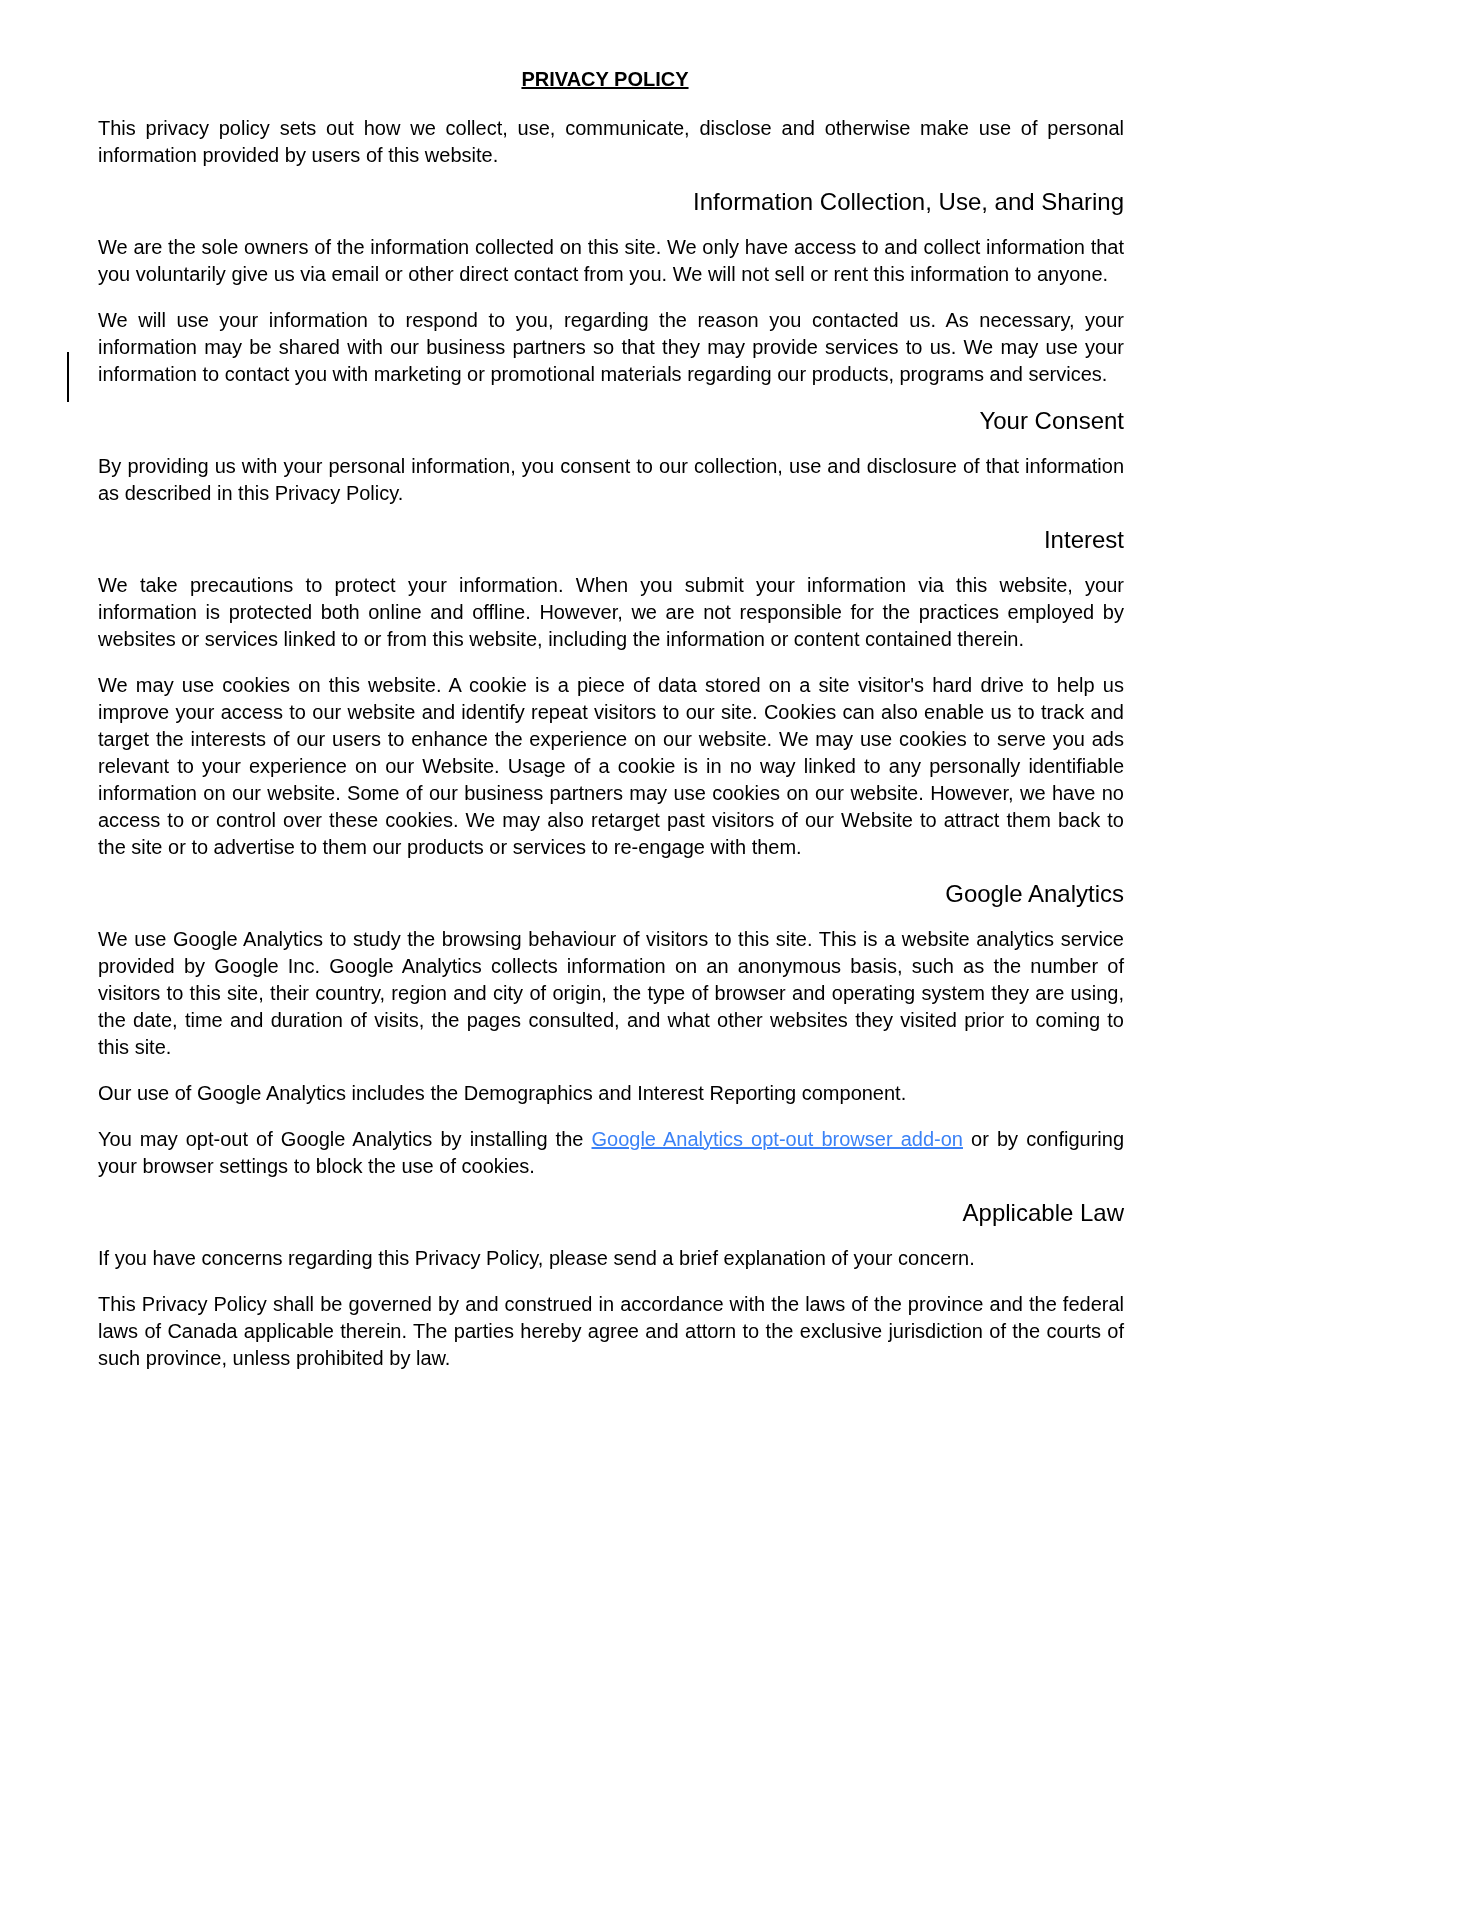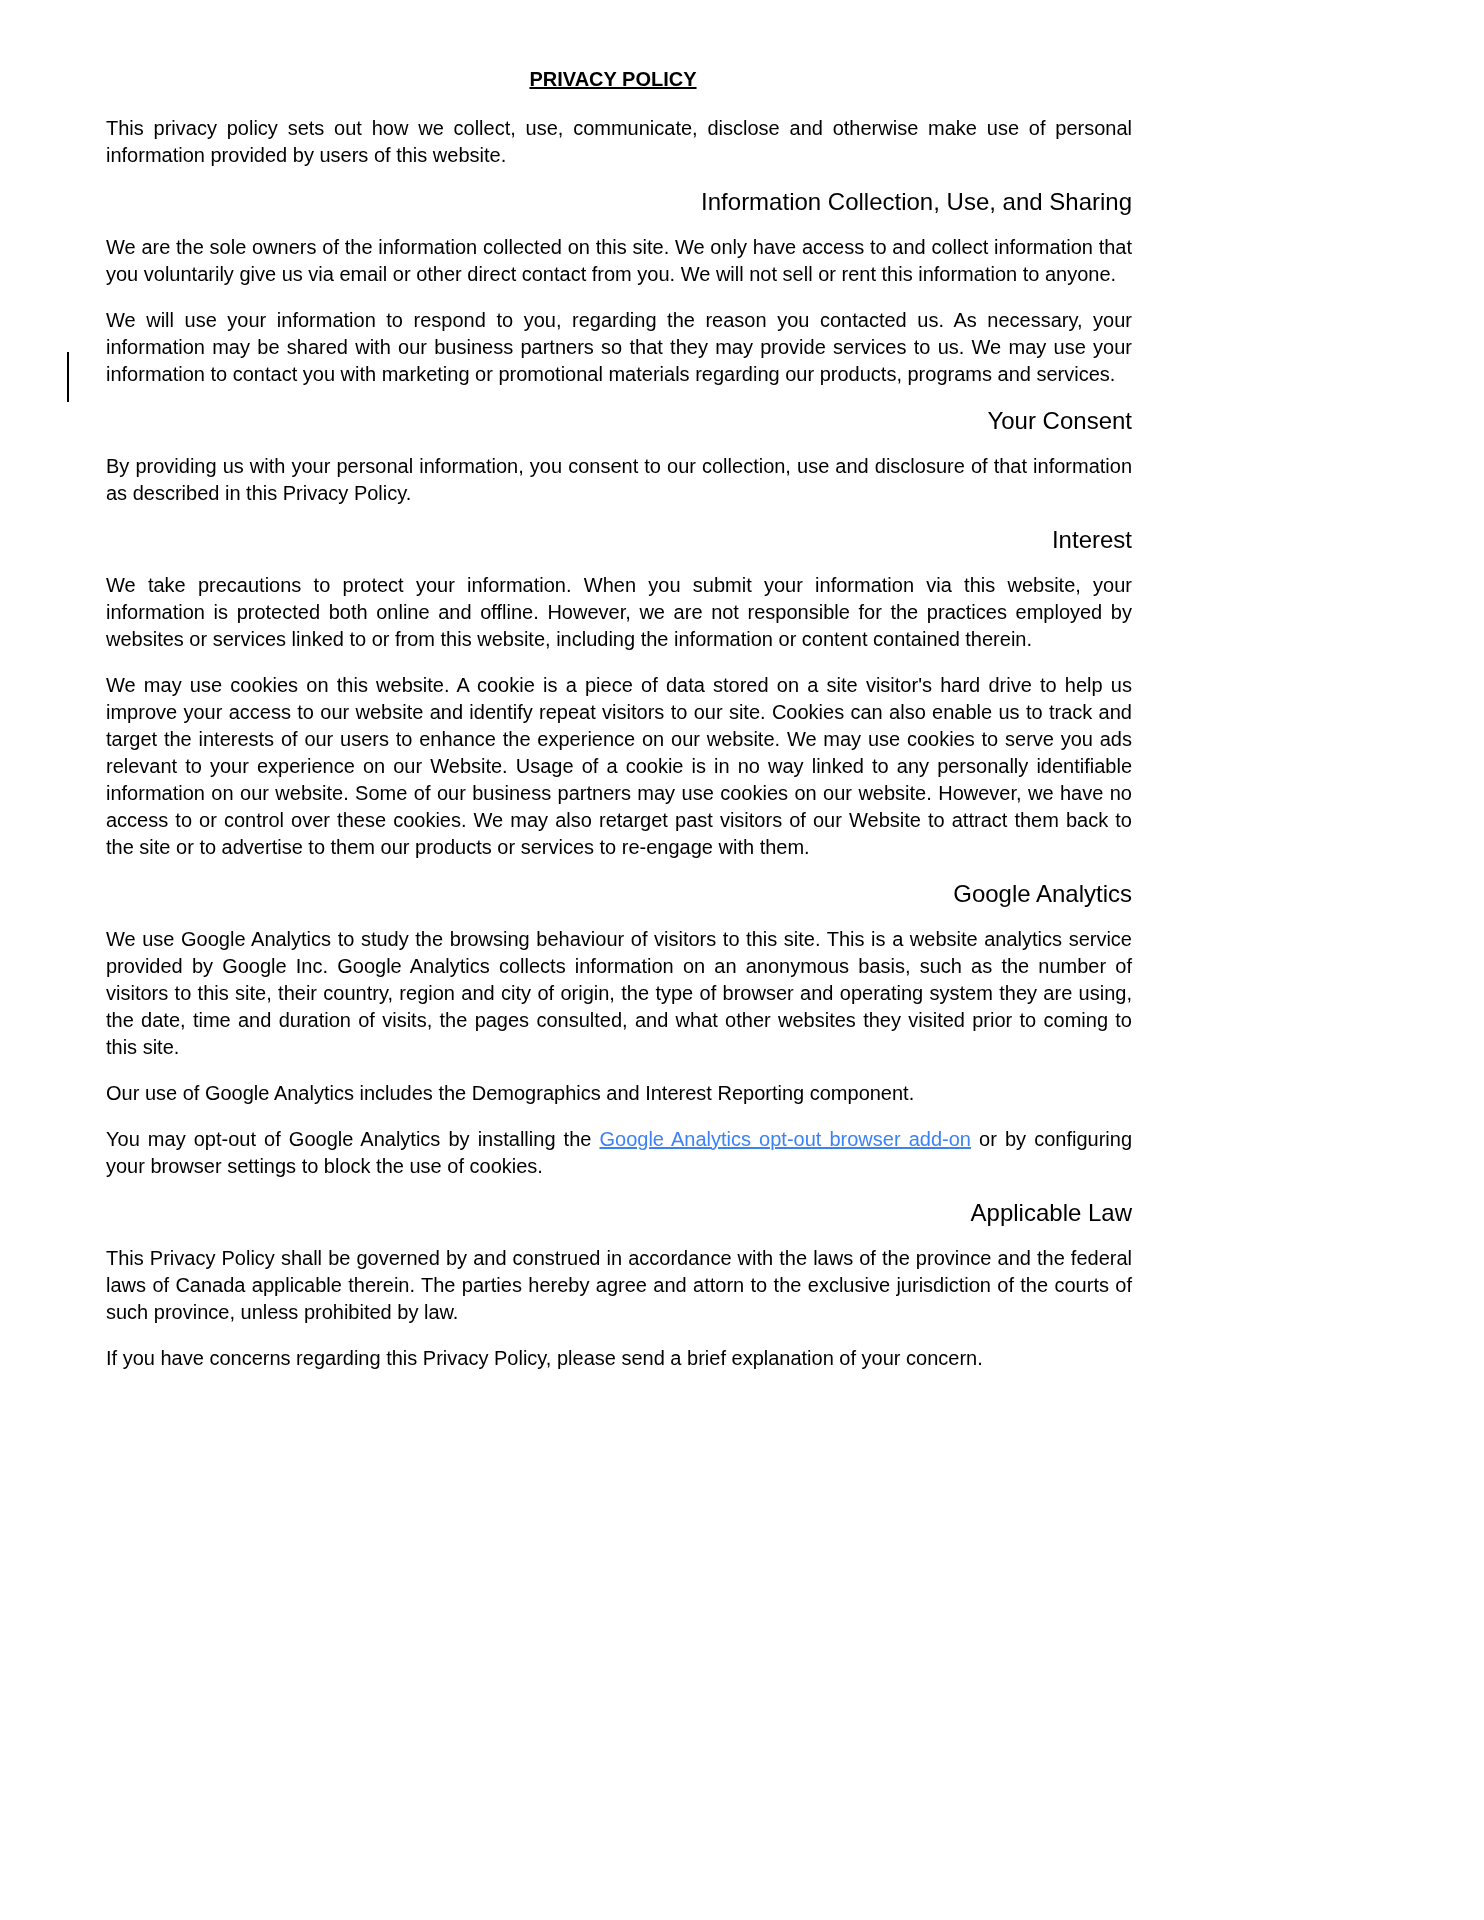--- a/index.html
+++ b/index.html
@@ -8,21 +8,21 @@
     width: 1484px;
     height: 1920px;
     background: #ffffff;
     color: #000000;
     font-family: "Liberation Sans", sans-serif;
     position: relative;
     overflow: hidden;
   }
   .content {
     position: absolute;
-    left: 94px;
+    left: 86px;
     top: 66px;
     width: 1038px;
   }
   .doc-title {
     font-size: 20px;
     line-height: 27px;
     font-weight: bold;
     text-decoration: underline;
     text-align: center;
     margin: 0 0 22px 0;
@@ -76,16 +76,16 @@
 
   <p class="para">We may use cookies on this website. A cookie is a piece of data stored on a site visitor's hard drive to help us improve your access to our website and identify repeat visitors to our site. Cookies can also enable us to track and target the interests of our users to enhance the experience on our website. We may use cookies to serve you ads relevant to your experience on our Website. Usage of a cookie is in no way linked to any personally identifiable information on our website. Some of our business partners may use cookies on our website. However, we have no access to or control over these cookies. We may also retarget past visitors of our Website to attract them back to the site or to advertise to them our products or services to re-engage with them.</p>
 
   <h2 class="heading">Google Analytics</h2>
   <p class="para">We use Google Analytics to study the browsing behaviour of visitors to this site. This is a website analytics service provided by Google Inc. Google Analytics collects information on an anonymous basis, such as the number of visitors to this site, their country, region and city of origin, the type of browser and operating system they are using, the date, time and duration of visits, the pages consulted, and what other websites they visited prior to coming to this site.</p>
   <p class="para">Our use of Google Analytics includes the Demographics and Interest Reporting component.</p>
 
   <p class="para"><span>You may opt-out of Google Analytics by installing the </span><a class="doc-link" href="#" style="color: #3b82f6;">Google Analytics opt-out browser add-on</a><span> or by configuring your browser settings to block the use of cookies.</span></p>
 
   <h2 class="heading">Applicable Law</h2>
+  <p class="para">If you have concerns regarding this Privacy Policy, please send a brief explanation of your concern.</p>
   <p class="para">This Privacy Policy shall be governed by and construed in accordance with the laws of the province and the federal laws of Canada applicable therein. The parties hereby agree and attorn to the exclusive jurisdiction of the courts of such province, unless prohibited by law.</p>
-  <p class="para">If you have concerns regarding this Privacy Policy, please send a brief explanation of your concern.</p>
 
 </div>
 
 </body></html>

